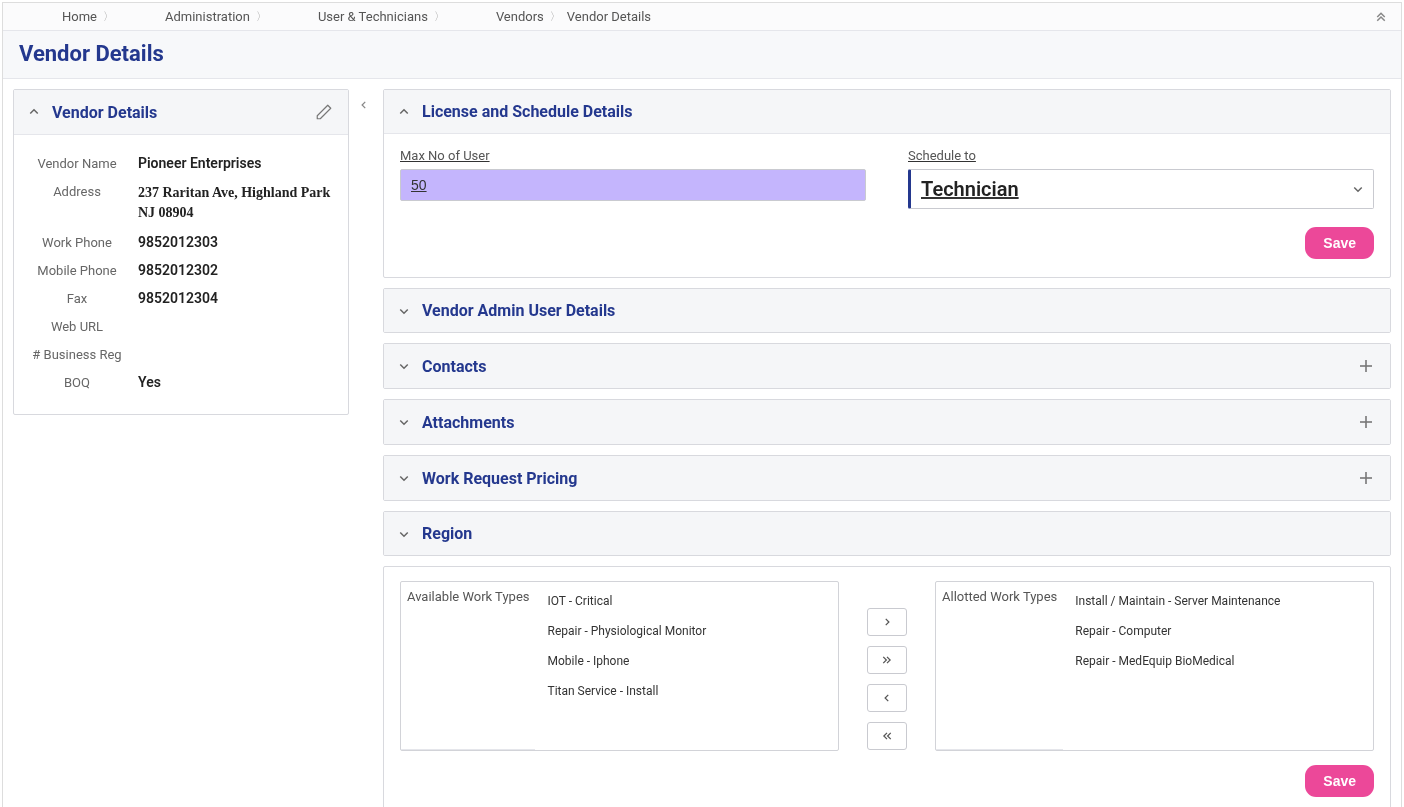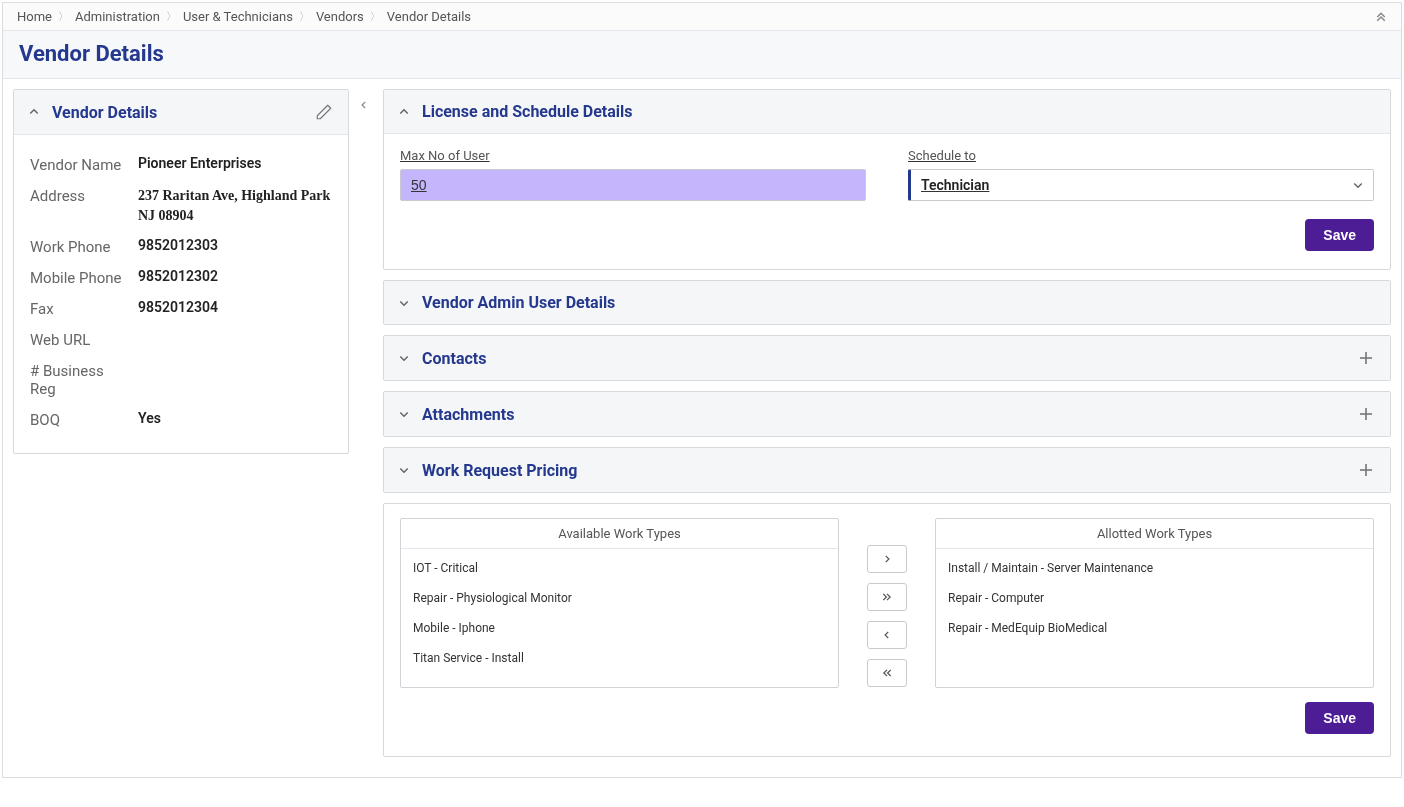--- a/index.html
+++ b/index.html
@@ -16,21 +16,21 @@
     display: flex;
     align-items: center;
     justify-content: space-between;
     padding: 6px 14px;
     border-bottom: 1px solid #e5e6eb;
     background: #fbfbfc;
     font-size: 13px;
     color: #555;
   }
   .breadcrumb { display: flex; align-items: center; gap: 6px; flex-wrap: wrap; }
-  .breadcrumb a { color: #555; text-decoration: none; }
+  .breadcrumb a { color: #555; text-decoration: none; margin-left: 45px; }
   .breadcrumb .sep { color: #aaa; font-size: 11px; }
   .breadcrumb .current { color: #555; }
   .collapse-double { color: #888; cursor: pointer; font-size: 14px; line-height: 1; }
 
   
   .page-title-bar {
     display: flex; align-items: center;
     padding: 10px 16px 12px;
     border-bottom: 1px solid #e5e6eb;
     background: #f7f8fa;
@@ -100,21 +100,21 @@
     color: #777;
     cursor: pointer;
     display: inline-flex;
     align-items: center; justify-content: center;
     width: 20px; height: 20px;
   }
   .card-body { padding: 14px 16px 18px; }
 
   
   .kv-row { display: flex; padding: 6px 0; font-size: 14px; }
-  .kv-label { width: 108px; text-align: left; color: #666; font-size: 15px; padding-right: 14px; padding-top: 1px;}
+  .kv-label { width: 108px; text-align: center; color: #666; font-size: 13px; padding-right: 14px; padding-top: 1px;}
   .kv-value { flex: 1; color: #222; font-weight: 600; }
   .kv-value.normal { font-weight: 500; }
   .kv-value.wrap { font-weight: 600; line-height: 1.4; font-family: Liberation Serif, serif; }
 
   
   .form-row {
     display: flex;
     gap: 42px;
     align-items: flex-start;
     text-decoration: underline;
@@ -130,55 +130,54 @@
     color: #333;
     background: #c4b5fd;
   }
   .select-wrap { position: relative; }
   .select-input {
     width: 100%;
     border: 1px solid #c9cad0;
     border-left: 3px solid #24388e;
     border-radius: 2px;
     padding: 7px 30px 7px 10px;
-    font-size: 14px;
+    font-size: 20px;
     font-weight: 600;
     color: #222;
     background: #fff;
   }
   .select-caret {
     position: absolute; right: 10px; top: 50%; transform: translateY(-50%);
     color: #666; pointer-events: none;
     font-size: 12px;
   }
 
   .btn-row { display: flex; justify-content: flex-end; margin-top: 18px; }
   .btn-primary {
-    background: #4c1d95;
+    background: #ec4899;
     color: #fff;
     border: none;
-    border-radius: 4px;
+    border-radius: 11px;
     padding: 8px 18px;
     font-size: 14px;
     font-weight: 700;
     cursor: pointer;
   }
 
   
   .dual-list {
     display: flex;
     gap: 20px;
     align-items: stretch;
   }
   .listbox-col {
     flex: 1;
     border: 1px solid #d2d3d8;
     border-radius: 2px;
     display: flex;
-    flex-direction: column;
     min-height: 170px;
     position: relative;
   }
   .listbox-header {
     text-align: center;
     padding: 7px 6px;
     color: #555;
     font-size: 13px;
     border-bottom: 1px solid #e5e6eb;
   }
@@ -422,20 +421,32 @@
             <span class="icon-btn" title="Add">
               <svg width="16" height="16" viewBox="0 0 16 16" fill="none" stroke="currentColor" stroke-width="1.6">
                 <line x1="8" y1="2" x2="8" y2="14"></line>
                   <line x1="2" y1="8" x2="14" y2="8"></line>
               </svg>
             </span>
           </div>
         </div>
       </div>
 
+      <div class="card">
+        <div class="card-header collapsed">
+          <div class="card-header-left">
+            <span class="card-chevron">
+              <svg width="12" height="12" viewBox="0 0 16 16" fill="none" stroke="currentColor" stroke-width="2">
+                <polyline points="3,6 8,11 13,6"></polyline>
+              </svg>
+            </span>
+            <span class="card-title">Region</span>
+          </div>
+        </div>
+      </div>
 
       <div class="card">
         <div class="card-body">
           <div class="dual-list">
 
             <div class="listbox-col">
               <div class="listbox-header">Available Work Types</div>
               <div class="listbox-body scrollable" id="available-list">
                   <div class="list-item">IOT - Critical</div>
                   <div class="list-item">Repair - Physiological Monitor</div>

